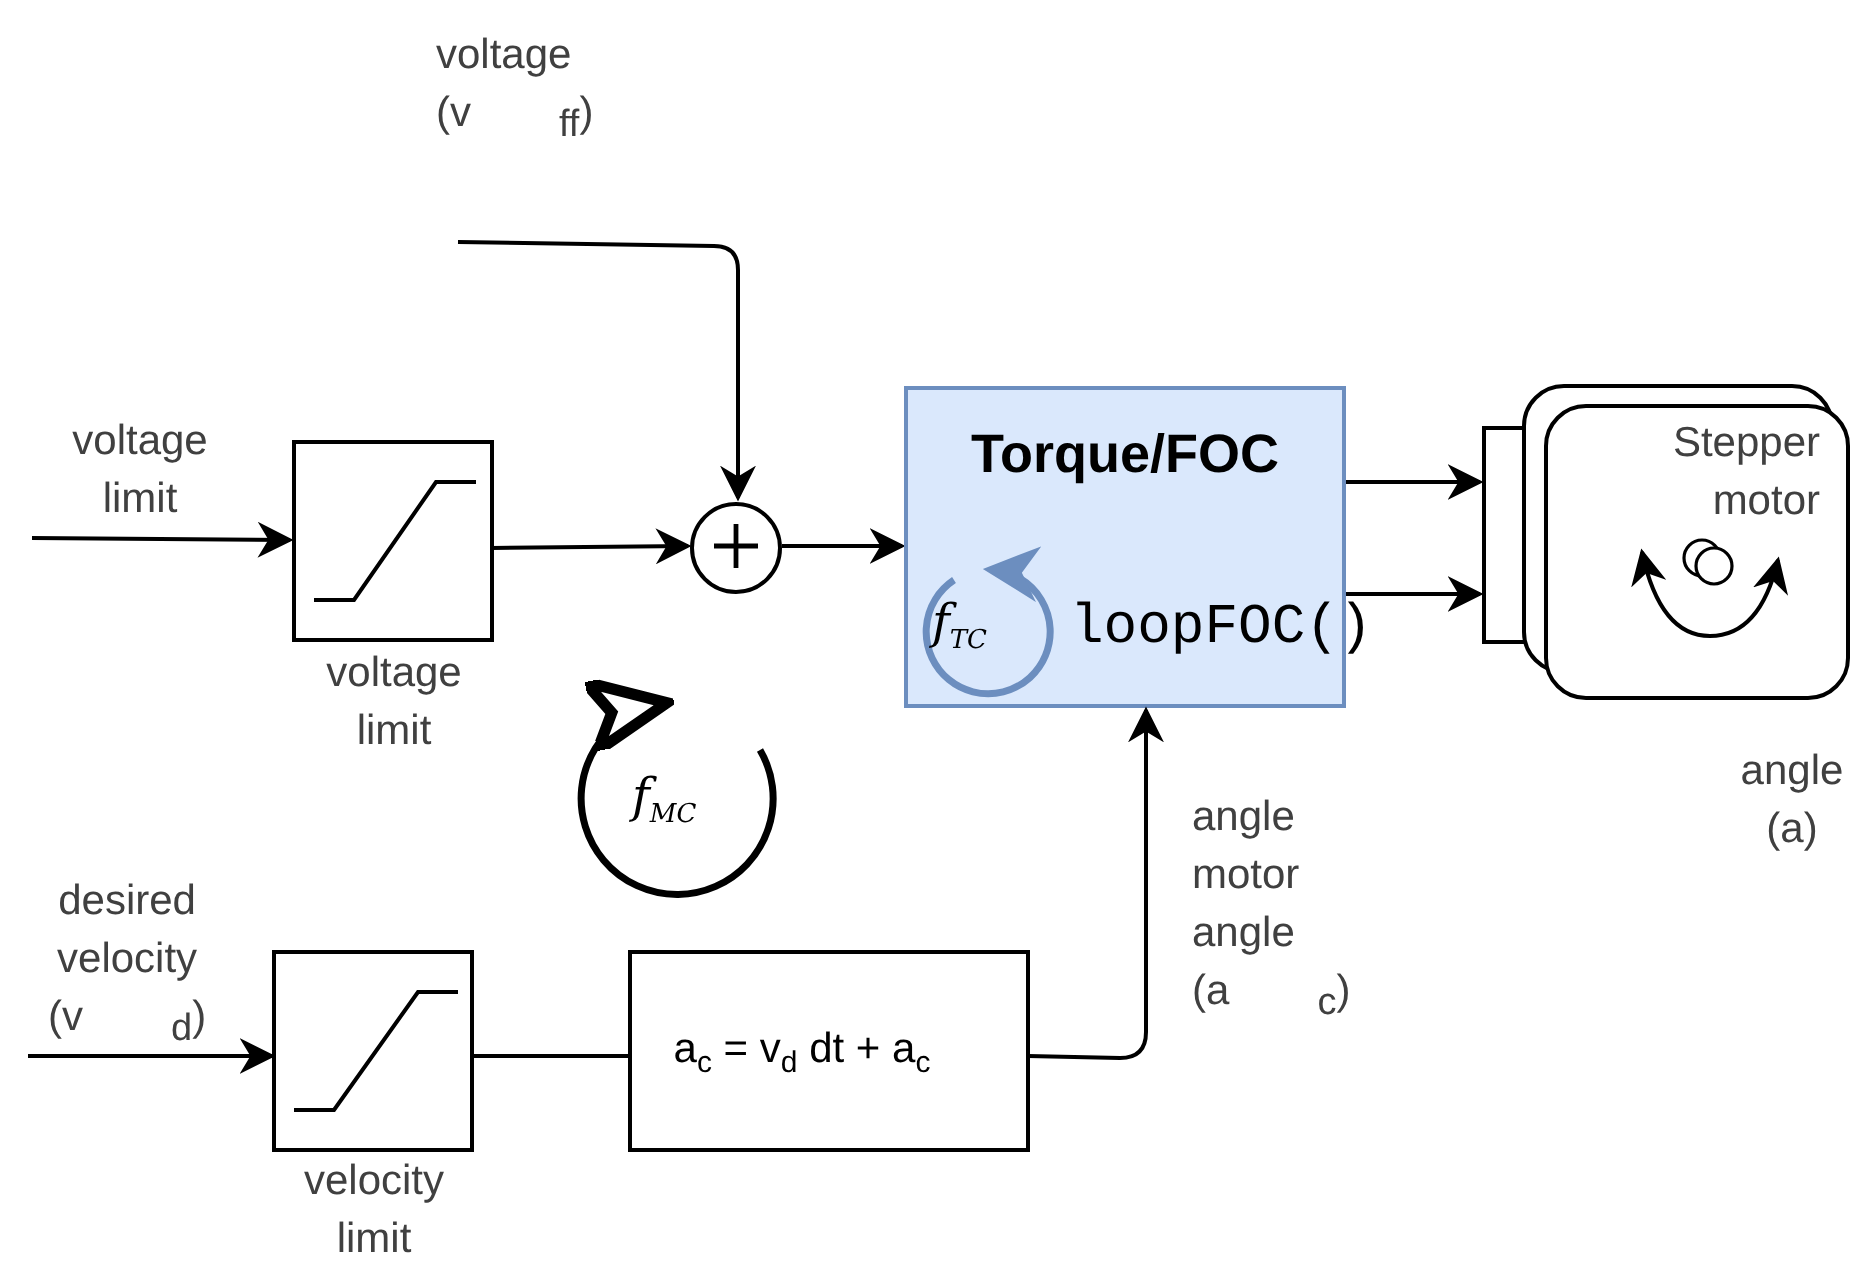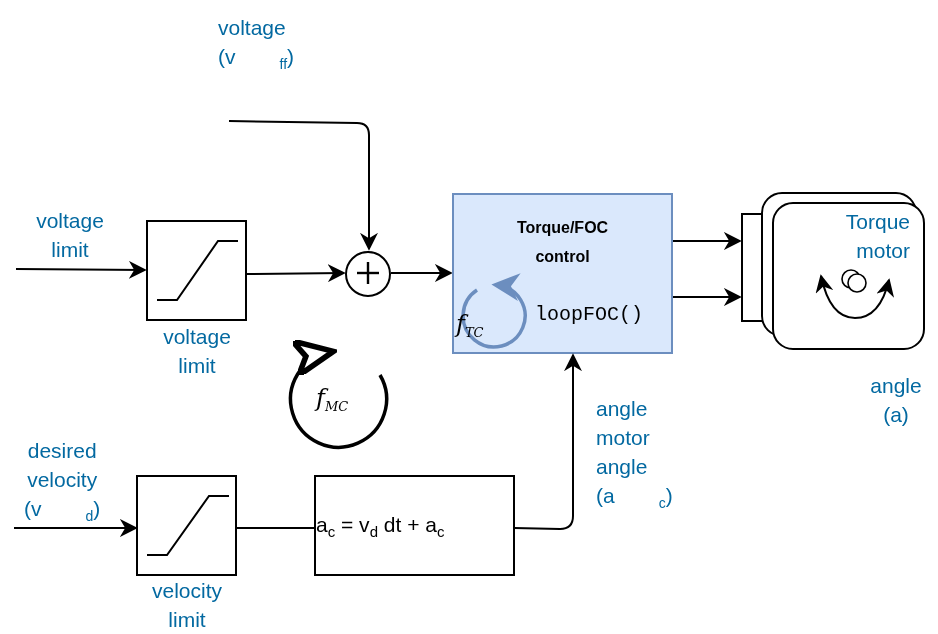--- a/index.html
+++ b/index.html
@@ -1,29 +1,29 @@
 <!DOCTYPE html>
 <html><head>
   <meta charset="utf-8">
   <style>
     html, body { margin: 0; padding: 0; background: #ffffff; }
     body { width: 938px; height: 634px; position: relative; overflow: hidden;
            font-family: "Liberation Sans", sans-serif; color: #000; }
     svg#diagram { position: absolute; left: 0; top: 0; }
-    .lbl { position: absolute; font-size: 21px; line-height: 29px; color: #0369a1; }
+    .lbl { position: absolute; font-size: 21px; line-height: 29px; color: #404040; }
     .lbl.c { text-align: center; }
     .lbl.r { text-align: right; }
-    .lbl sub { font-size: 14px; vertical-align: -5px; line-height: 0; padding-left: 44px; }
+    .lbl sub { font-size: 19px; vertical-align: -5px; line-height: 0; padding-left: 44px; }
     .foc-title { position: absolute; left: 453px; top: 213px; width: 219px; text-align: center;
-                 font-weight: bold; font-size: 16px; line-height: 29px; }
+                 font-weight: bold; font-size: 27px; line-height: 29px; }
     .foc-fn { position: absolute; left: 535px; top: 300px; font-family: "Liberation Mono", monospace;
-              font-size: 20px; line-height: 29px; }
+              font-size: 28px; line-height: 29px; }
     .math { font-family: "DejaVu Serif", serif; font-style: italic; position: absolute; }
     .math sub { font-size: 13px; vertical-align: -5px; line-height: 0; }
-    .eq { position: absolute; left: 316px; top: 510px; width: 170px; 
+    .eq { position: absolute; left: 316px; top: 510px; width: 170px; text-align: center;
           font-size: 21px; line-height: 29px; }
     .eq sub { font-size: 15px; vertical-align: -5px; line-height: 0; }
   </style>
 </head>
 <body>
 
 <svg id="diagram" width="938" height="634" viewBox="0 0 938 634">
   <defs>
     <marker id="arrow" viewBox="0 0 10 10" refX="9" refY="5" markerWidth="9" markerHeight="9" orient="auto-start-reverse">
       <path d="M0,0 L10,5 L0,10 L3,5 z" fill="#000"></path>
@@ -96,27 +96,26 @@
   <div>limit</div>
 </div>
 
 <div class="lbl c" style="left:147px; top:322px; width:100px;">
   <div>voltage</div>
   <div>limit</div>
 </div>
 
 <div class="foc-title">
   <div>Torque/FOC</div>
-  <div>control</div>
 </div>
-<div class="math" style="left:456px; top:297px; font-size:24px;margin-top:13px;"><span>f</span><sub>TC</sub></div>
+<div class="math" style="left:466px; top:297px; font-size:24px;"><span>f</span><sub>TC</sub></div>
 <div class="foc-fn">loopFOC()</div>
 
 <div class="lbl r" style="left:800px; top:207px; width:110px;">
-  <div>Torque</div>
+  <div>Stepper</div>
   <div>motor</div>
 </div>
 
 <div class="lbl c" style="left:856px; top:371px; width:80px;">
   <div>angle</div>
   <div>(a)</div>
 </div>
 
 <div class="math" style="left:316px; top:384px; font-size:24px;"><span>f</span><sub>MC</sub></div>
 

